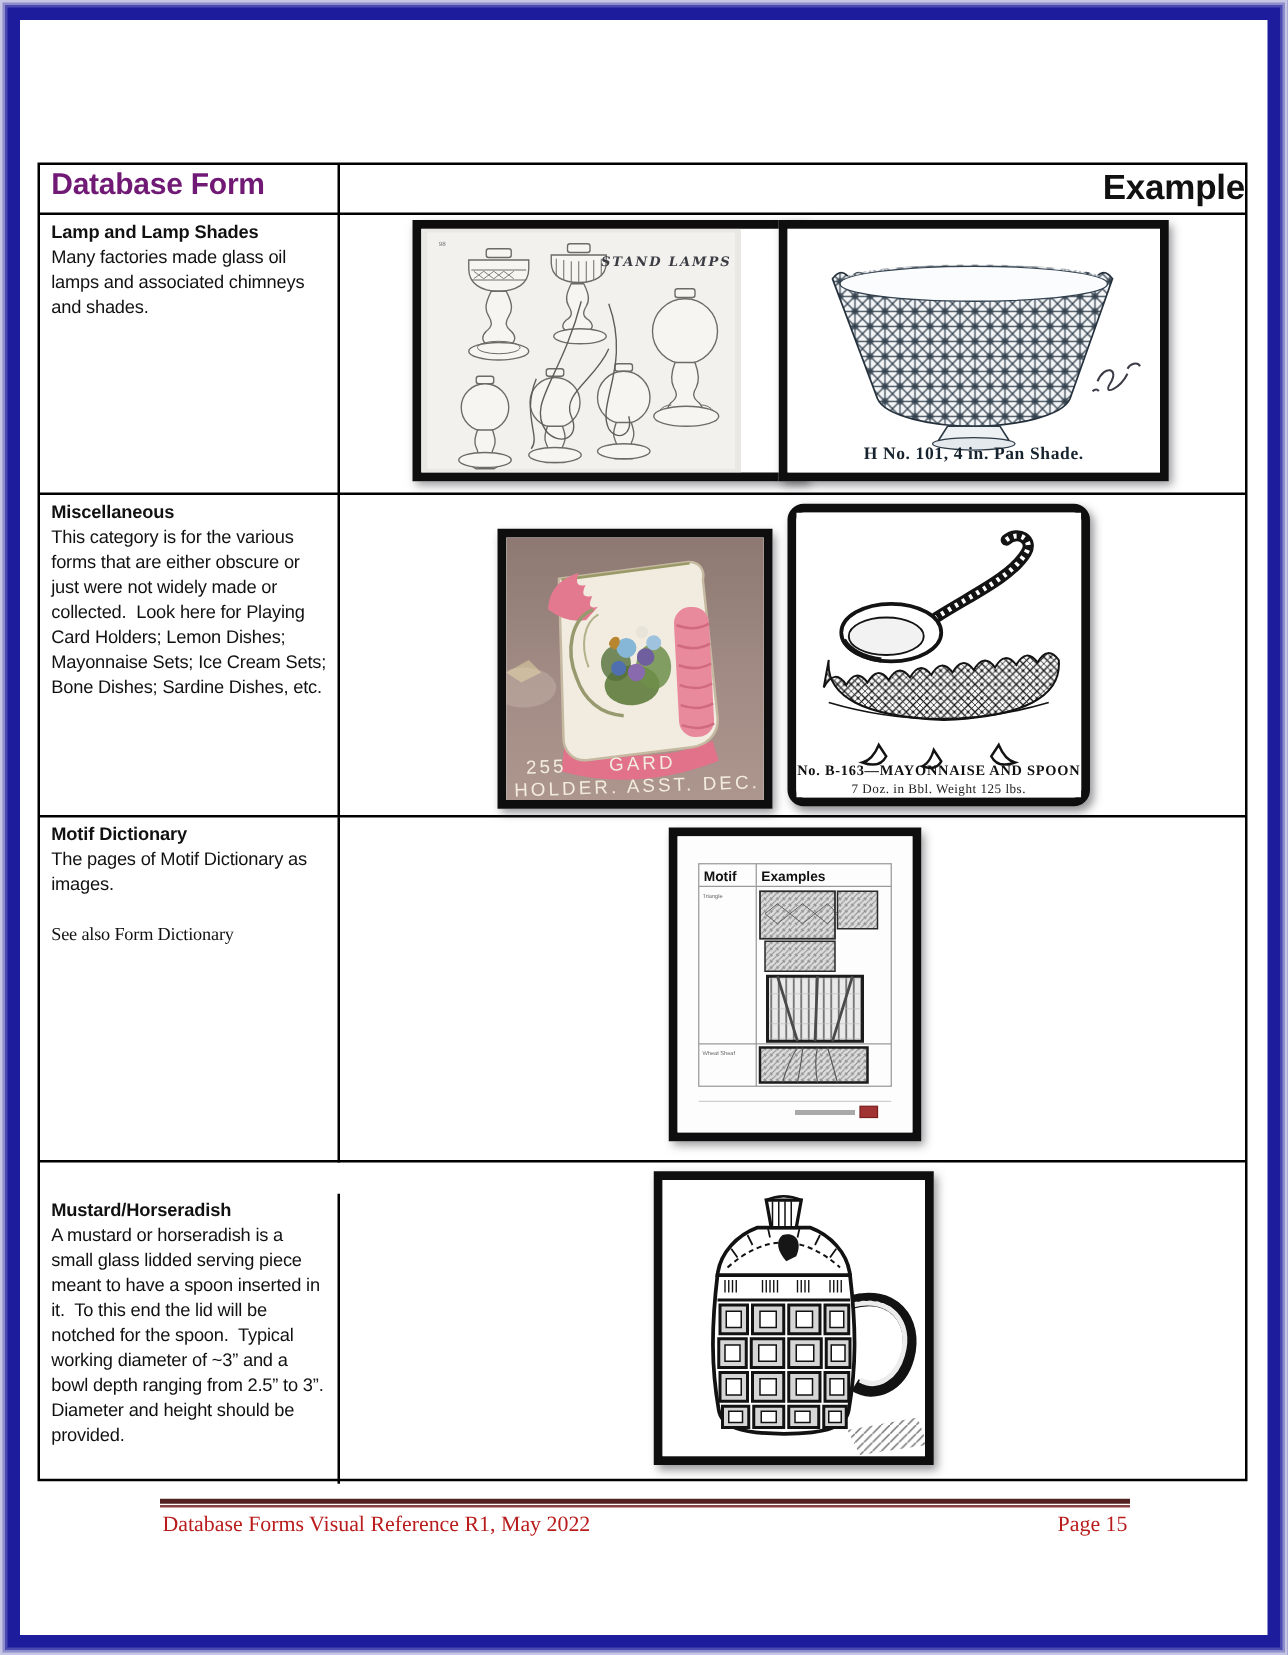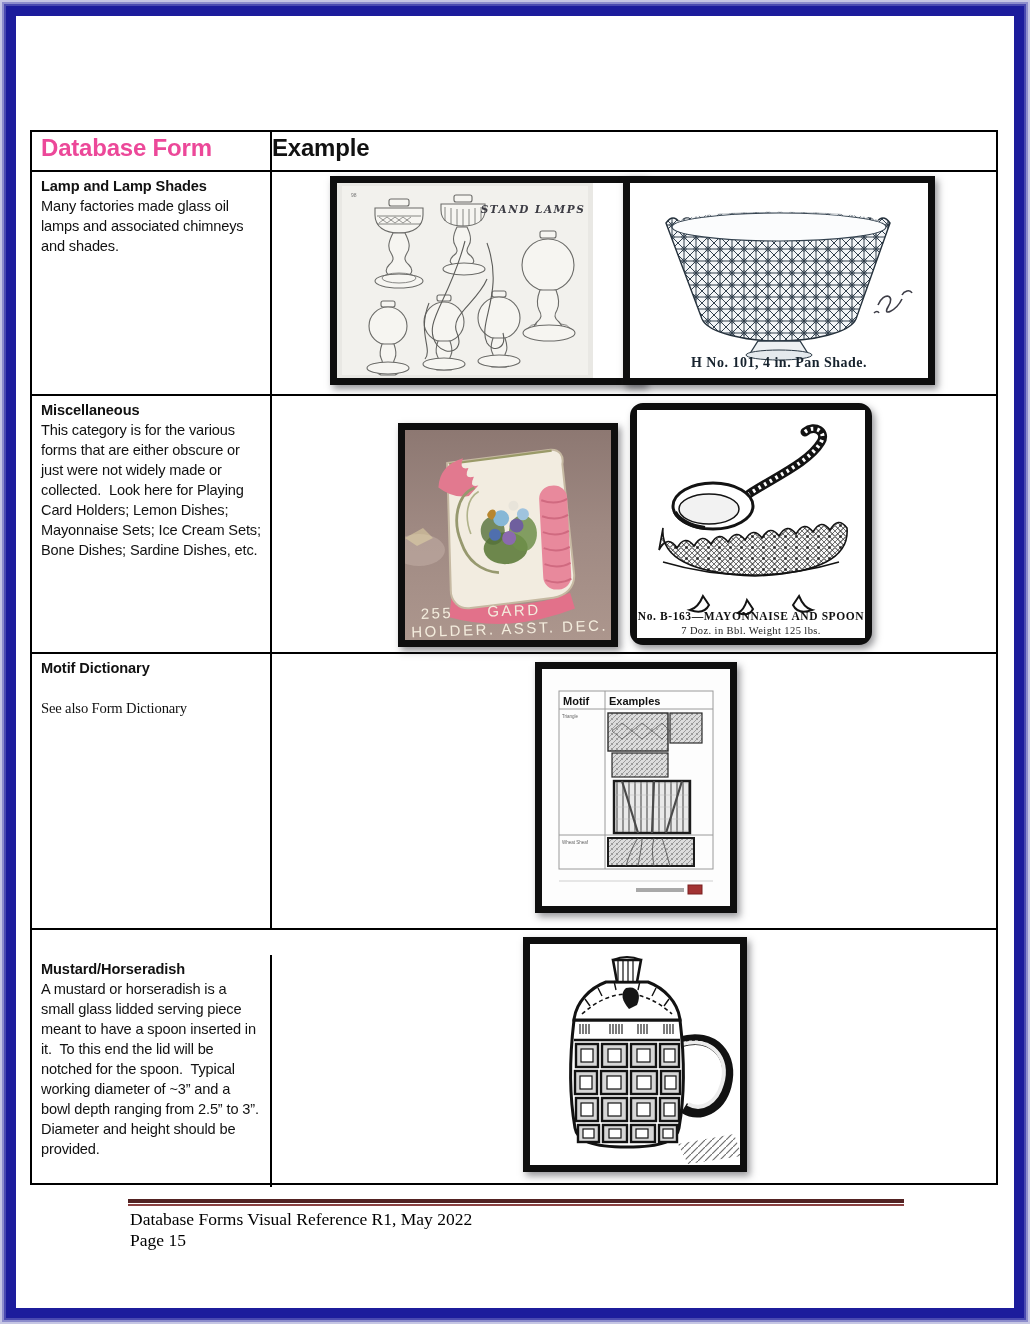--- a/index.html
+++ b/index.html
@@ -24,26 +24,26 @@
     display:grid;
     grid-template-columns:240px 1fr;
     grid-template-rows:40px 224px 258px 276px 257px;
     border:2px solid #000;
   }
   .cell { border-right:2px solid #000; border-bottom:2px solid #000; }
   .cell.last-col { border-right:none; }
   .cell.last-row { border-bottom:none;margin-top:25px; }
 
   .hdr-form {
-    font-size:24px; font-weight:700; color:#ec4899;
+    font-size:24px; font-weight:700; color:#701a75;
     padding:2px 0 0 9px; letter-spacing:-0.2px;
   }
   .hdr-example {
-    font-size:24px; font-weight:700; color:#111;
-    text-align:left; padding-top:2px; letter-spacing:-0.2px;
+    font-size:28px; font-weight:700; color:#111;
+    text-align:right; padding-top:2px; letter-spacing:-0.2px;
   }
 
   .form-cell { padding:5px 8px 0 9px; font-size:14.6px; color:#111; }
   .form-title { font-weight:700; line-height:1.36; letter-spacing:-0.1px; }
   .form-body  { line-height:1.37; letter-spacing:-0.15px; white-space:pre-wrap; }
   .form-body.gap-above { margin-top:20px;font-family:Liberation Serif, serif; }
 
   
   .img-frame {
     position:absolute;
@@ -53,21 +53,21 @@
   }
   .img-frame svg { display:block; }
 
   
   .footer-rule { position:absolute; left:128px; top:1199px; width:776px; }
   .footer-rule .rule-a { height:4px; background:#522222; }
   .footer-rule .rule-b { height:2px; background:#8a4141; margin-top:1px; }
   .footer-row {
     position:absolute; left:130px; top:1209px; width:772px;
     display:flex; justify-content:space-between;
-    font-family:"Liberation Serif", serif; font-size:17.5px; color:#000000;flex-direction:column;
+    font-family:"Liberation Serif", serif; font-size:17.5px; color:#b91c1c;
   }
 </style>
 </head>
 <body>
 
 <div class="page">
 
   <div class="ref-table">
     <div class="cell hdr-form">Database Form</div>
     <div class="cell last-col hdr-example">Example</div>
@@ -79,20 +79,21 @@
     <div class="cell last-col"></div>
 
     <div class="cell form-cell">
       <div class="form-title">Miscellaneous</div>
       <div class="form-body">This category is for the various forms that are either obscure or just were not widely made or collected.  Look here for Playing Card Holders; Lemon Dishes; Mayonnaise Sets; Ice Cream Sets; Bone Dishes; Sardine Dishes, etc.</div>
     </div>
     <div class="cell last-col"></div>
 
     <div class="cell form-cell">
       <div class="form-title">Motif Dictionary</div>
+      <div class="form-body">The pages of Motif Dictionary as images.</div>
       <div class="form-body gap-above">See also Form Dictionary</div>
     </div>
     <div class="cell last-col"></div>
 
     <div class="cell last-row form-cell">
       <div class="form-title">Mustard/Horseradish</div>
       <div class="form-body">A mustard or horseradish is a small glass lidded serving piece meant to have a spoon inserted in it.  To this end the lid will be notched for the spoon.  Typical working diameter of ~3” and a bowl depth ranging from 2.5” to 3”.  Diameter and height should be provided.</div>
     </div>
     <div class="cell last-row last-col"></div>
   </div>

